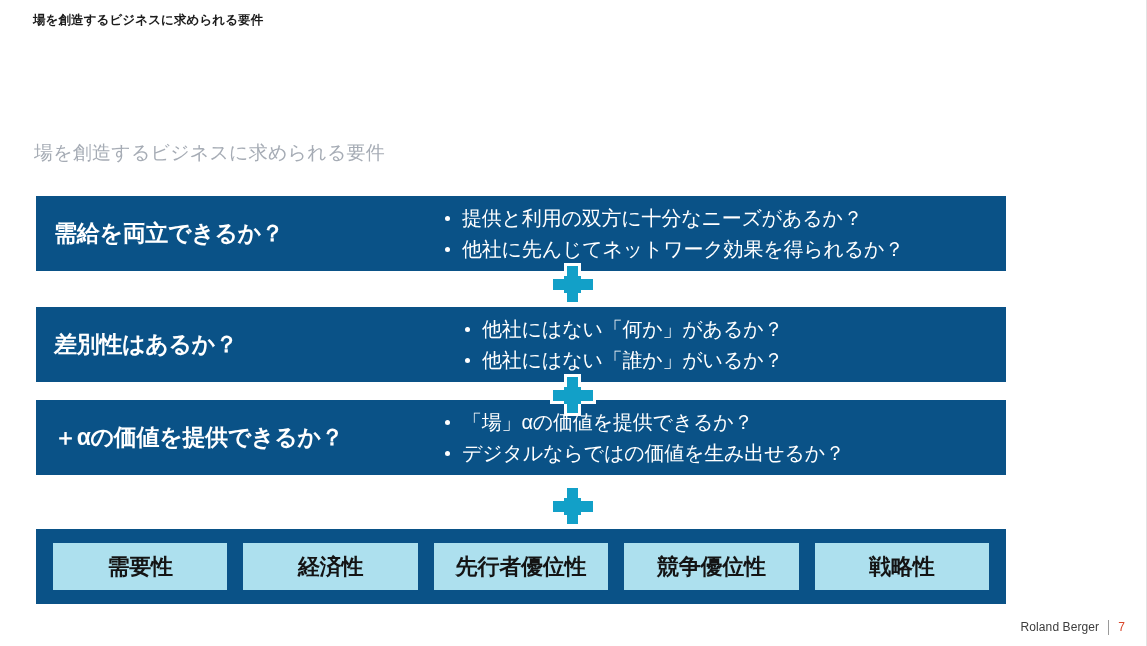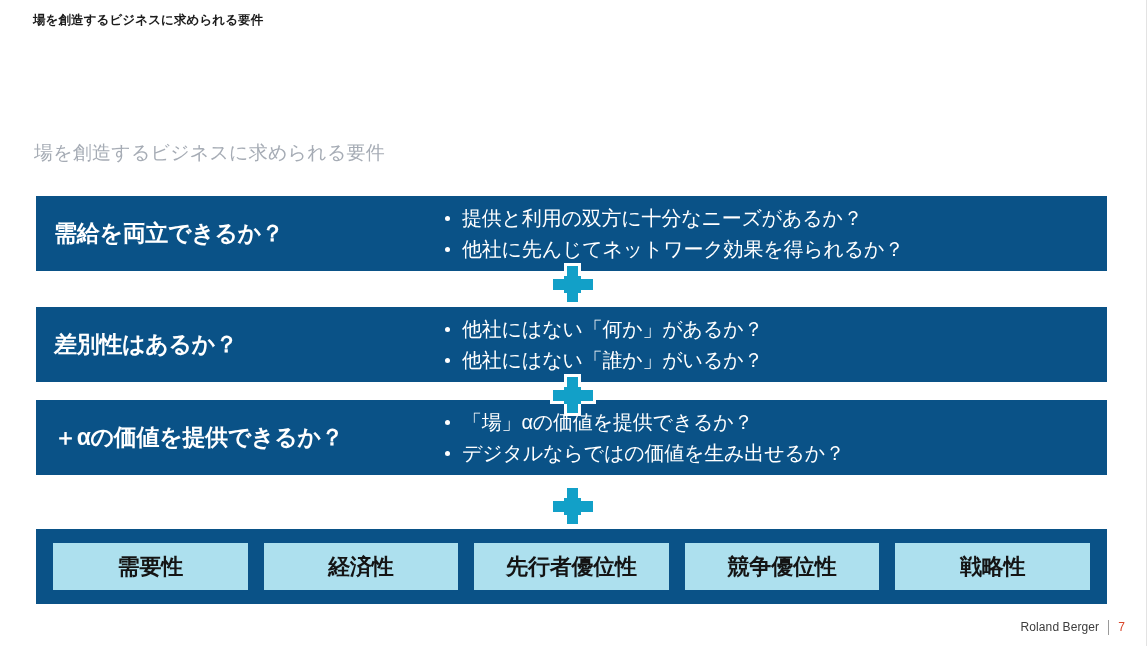--- a/index.html
+++ b/index.html
@@ -62,29 +62,29 @@
     position: absolute;
     left: 36px;
     top: 196px;
     width: 1075px;
     height: 408px;
   }
 
   .row {
     position: absolute;
     left: 0;
-    width: 1071px;
+    width: 970px;
     height: 75px;
     background: #0a5287;
     box-sizing: border-box;
     display: flex;
     align-items: center;
   }
   .row-1 { top: 0px; }
-  .row-2 { top: 111px; }
+  .row-2 { top: 111px; gap: 20px; }
   .row-3 { top: 204px; }
   .row-4 { top: 333px; }
 
   .row-label {
     width: 404px;
     flex: 0 0 404px;
     box-sizing: border-box;
     padding-left: 18px;
     color: #ffffff;
     font-size: 23px;
@@ -115,21 +115,21 @@
     left: 5px;
     top: 13px;
     width: 5px;
     height: 5px;
     border-radius: 50%;
     background: #ffffff;
   }
 
   
   .pill-row {
-    justify-content: space-between;
+    justify-content: flex-end;
     padding: 0 17px;
   }
   .pill {
     flex: 1 1 0;
     margin: 0 8px;
     height: 47px;
     background: #ade0ee;
     color: #141414;
     font-size: 22px;
     font-weight: bold;

